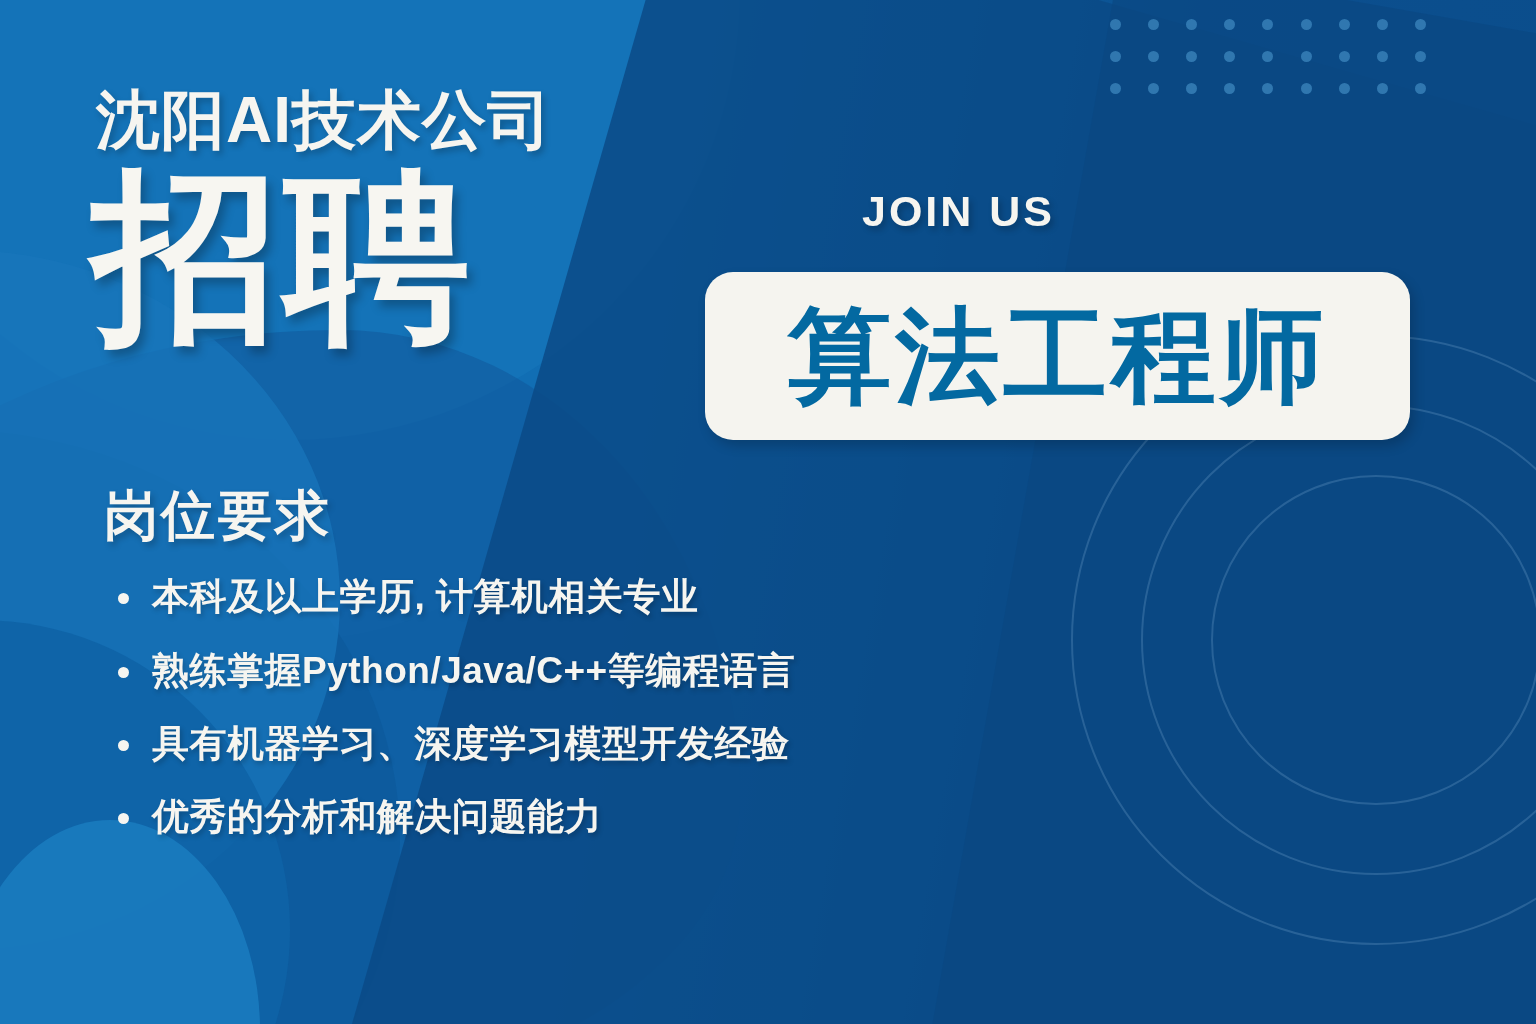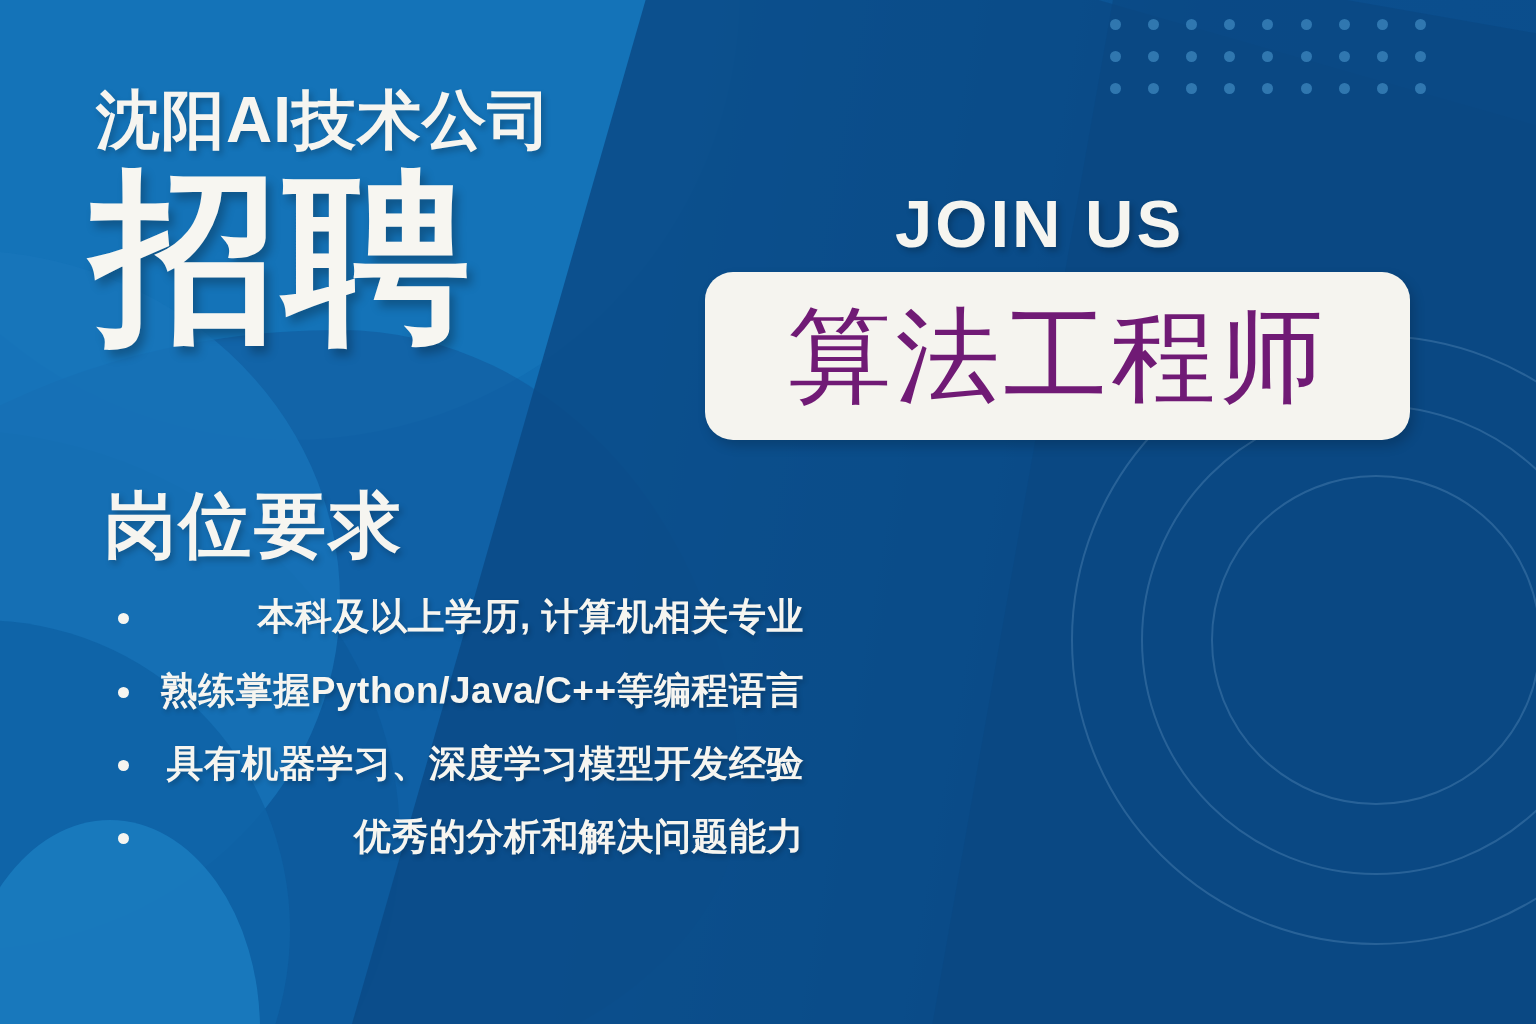--- a/index.html
+++ b/index.html
@@ -137,73 +137,71 @@
     font-size:186px; font-weight:bold;
     color:#f7f6f1;
     line-height:1;
     letter-spacing:6px;
     text-shadow:5px 7px 10px rgba(0,0,0,.25);
     white-space:nowrap;
   }
 
   .join-us {
     position:absolute; left:862px; top:190px;
-    font-size:67px; font-weight:bold;
+    font-size:43px; font-weight:bold;
     color:#f6f5f0;
     letter-spacing:3px;
     line-height:1;
     text-shadow:3px 4px 6px rgba(0,0,0,.22);
     white-space:nowrap;
-    margin-left:33px;
   }
   .position-box {
     position:absolute; left:705px; top:272px;
     width:705px; height:168px;
     background:#f5f4ef;
     border-radius:28px;
     box-shadow:4px 6px 12px rgba(0,0,0,.18);
     display:flex; align-items:center; justify-content:center;
   }
   .position-box .position-text {
-    font-size:104px; font-weight:normal;
-    color:#701a75;
+    font-size:104px; font-weight:bold;
+    color:#0369a1;
     letter-spacing:4px;
     line-height:1;
     white-space:nowrap;
   }
 
   .section {
     position:absolute;
   }
   .section.left  { left:104px; top:486px; width:700px; }
   .section.right { left:800px; top:486px; width:660px; }
 
   .section-title {
-    font-size:72px; font-weight:bold;
+    font-size:54px; font-weight:bold;
     color:#f6f5f0;
     letter-spacing:3px;
     line-height:1.1;
     text-shadow:3px 4px 6px rgba(0,0,0,.22);
     white-space:nowrap;
   }
 
   ul.bullets {
     list-style:none;
     margin-top:28px;
   }
   ul.bullets li {
     position:relative;
     padding-left:48px;
     color:#f6f5f0;
     font-size:37px;
     font-weight:bold;
     line-height:1.28;
     letter-spacing:.5px;
     text-shadow:2px 3px 5px rgba(0,0,0,.22);
-    text-align:right;
   }
   .section.left ul.bullets li  { margin-bottom:26px; }
   .section.right ul.bullets li { margin-bottom:30px; }
   ul.bullets li::before {
     content:"";
     position:absolute;
     left:14px; top:20px;
     width:11px; height:11px;
     border-radius:50%;
     background:#f6f5f0;

